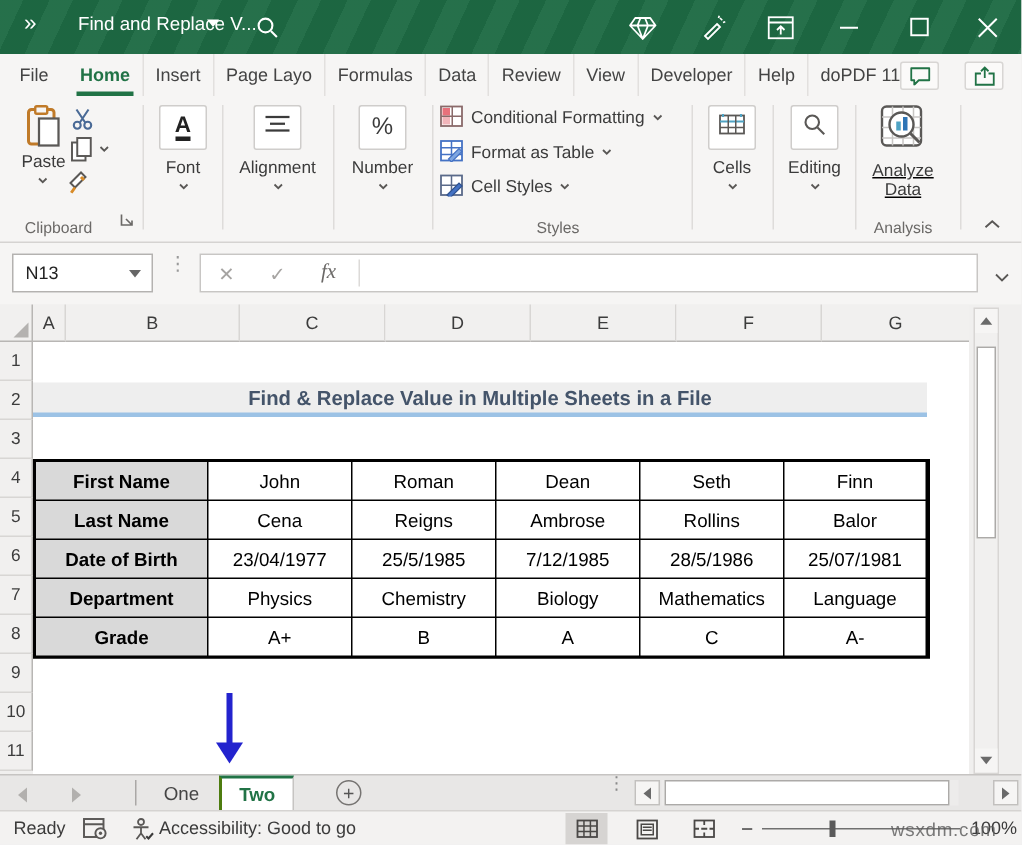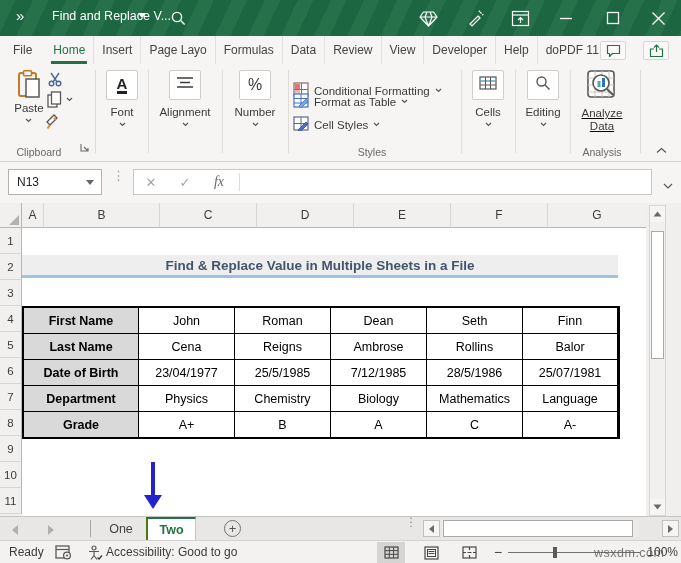--- a/index.html
+++ b/index.html
@@ -20,21 +20,21 @@
   .tb-title { position:absolute; left:52px; top:9px; font-size:12.5px; z-index:2; white-space:nowrap; }
   .tb-caret { position:absolute; left:138px; top:13px; z-index:2; width:0; height:0;
     border-left:4px solid transparent; border-right:4px solid transparent; border-top:5px solid #fff; }
   .tb-ico { position:absolute; top:8px; width:20px; height:20px; z-index:2; display:flex; align-items:center; justify-content:center; }
   .tb-ico svg { display:block; }
 
   
   .tabrow { position:absolute; left:0; top:36px; width:681px; height:28px; background:#F6F5F4; display:flex; align-items:center; }
   .rtab { font-size:12px; color:#444; padding:0 8px; height:28px; line-height:28px; position:relative; white-space:nowrap; border-right:1px solid #E2E0DE; }
   .rtab.first { border-right:none; padding:0 13px; }
-  .rtab.active { color:#217346; font-weight:normal; border-right:1px solid #E2E0DE; }
+  .rtab.active { color:#217346; font-weight:bold; border-right:1px solid #E2E0DE; }
   .rtab.active::after { content:""; position:absolute; left:6px; right:6px; bottom:0; height:3px; background:#217346; }
   .tabrow-btn { position:absolute; top:5px; width:26px; height:19px; border:1px solid #D8D6D4; border-radius:2px; background:#FBFAF9; display:flex; align-items:center; justify-content:center; }
 
   
   .ribbon { position:absolute; left:0; top:64px; width:681px; height:98px; background:#F6F5F4; border-bottom:1px solid #D5D3D1; }
   .rdiv { position:absolute; top:6px; bottom:8px; width:1px; background:#DEDCDA; }
   .grp-label { position:absolute; bottom:3px; font-size:10.5px; color:#6B6967; text-align:center; }
   .icon-btn-box { position:absolute; width:32px; height:30px; top:6px; background:#fff; border:1px solid #CFCDCB; border-radius:2px; display:flex; align-items:center; justify-content:center; }
   .btn-label { position:absolute; font-size:11.5px; color:#3B3B3B; text-align:center; white-space:nowrap; }
   .chev { position:absolute; width:7px; height:5px; }
@@ -269,21 +269,21 @@
     <span style="font-size:16px; color:#3B3B3B;">%</span>
   </div>
   <div class="btn-label" style="left:225px; width:60px; top:42px;">Number</div>
   <span class="chev" style="left:252px; top:58px;">
     <svg width="7" height="5" viewBox="0 0 7 5">
         <path d="M1 1 L3.5 3.5 L6 1" fill="none" stroke="#5A5856" stroke-width="1.2"></path>
       </svg>
   </span>
   <div class="rdiv" style="left:288px;"></div>
 
-  <div class="styles-row" style="top:18px;">
+  <div class="styles-row" style="top:6px;">
     <span>
       <svg width="16" height="15" viewBox="0 0 16 15">
           <rect x="1" y="1" width="14" height="13" fill="#fff" stroke="#8A6A6A" stroke-width="1.2"></rect>
           <rect x="2" y="2" width="5" height="5" fill="#E8717B"></rect>
           <rect x="2" y="8" width="5" height="5" fill="#F2B5BA"></rect>
           <line x1="8.5" y1="1" x2="8.5" y2="14" stroke="#8A6A6A"></line>
           <line x1="1" y1="7.5" x2="15" y2="7.5" stroke="#8A6A6A"></line>
         </svg>
     </span>
     <span>Conditional Formatting</span>

